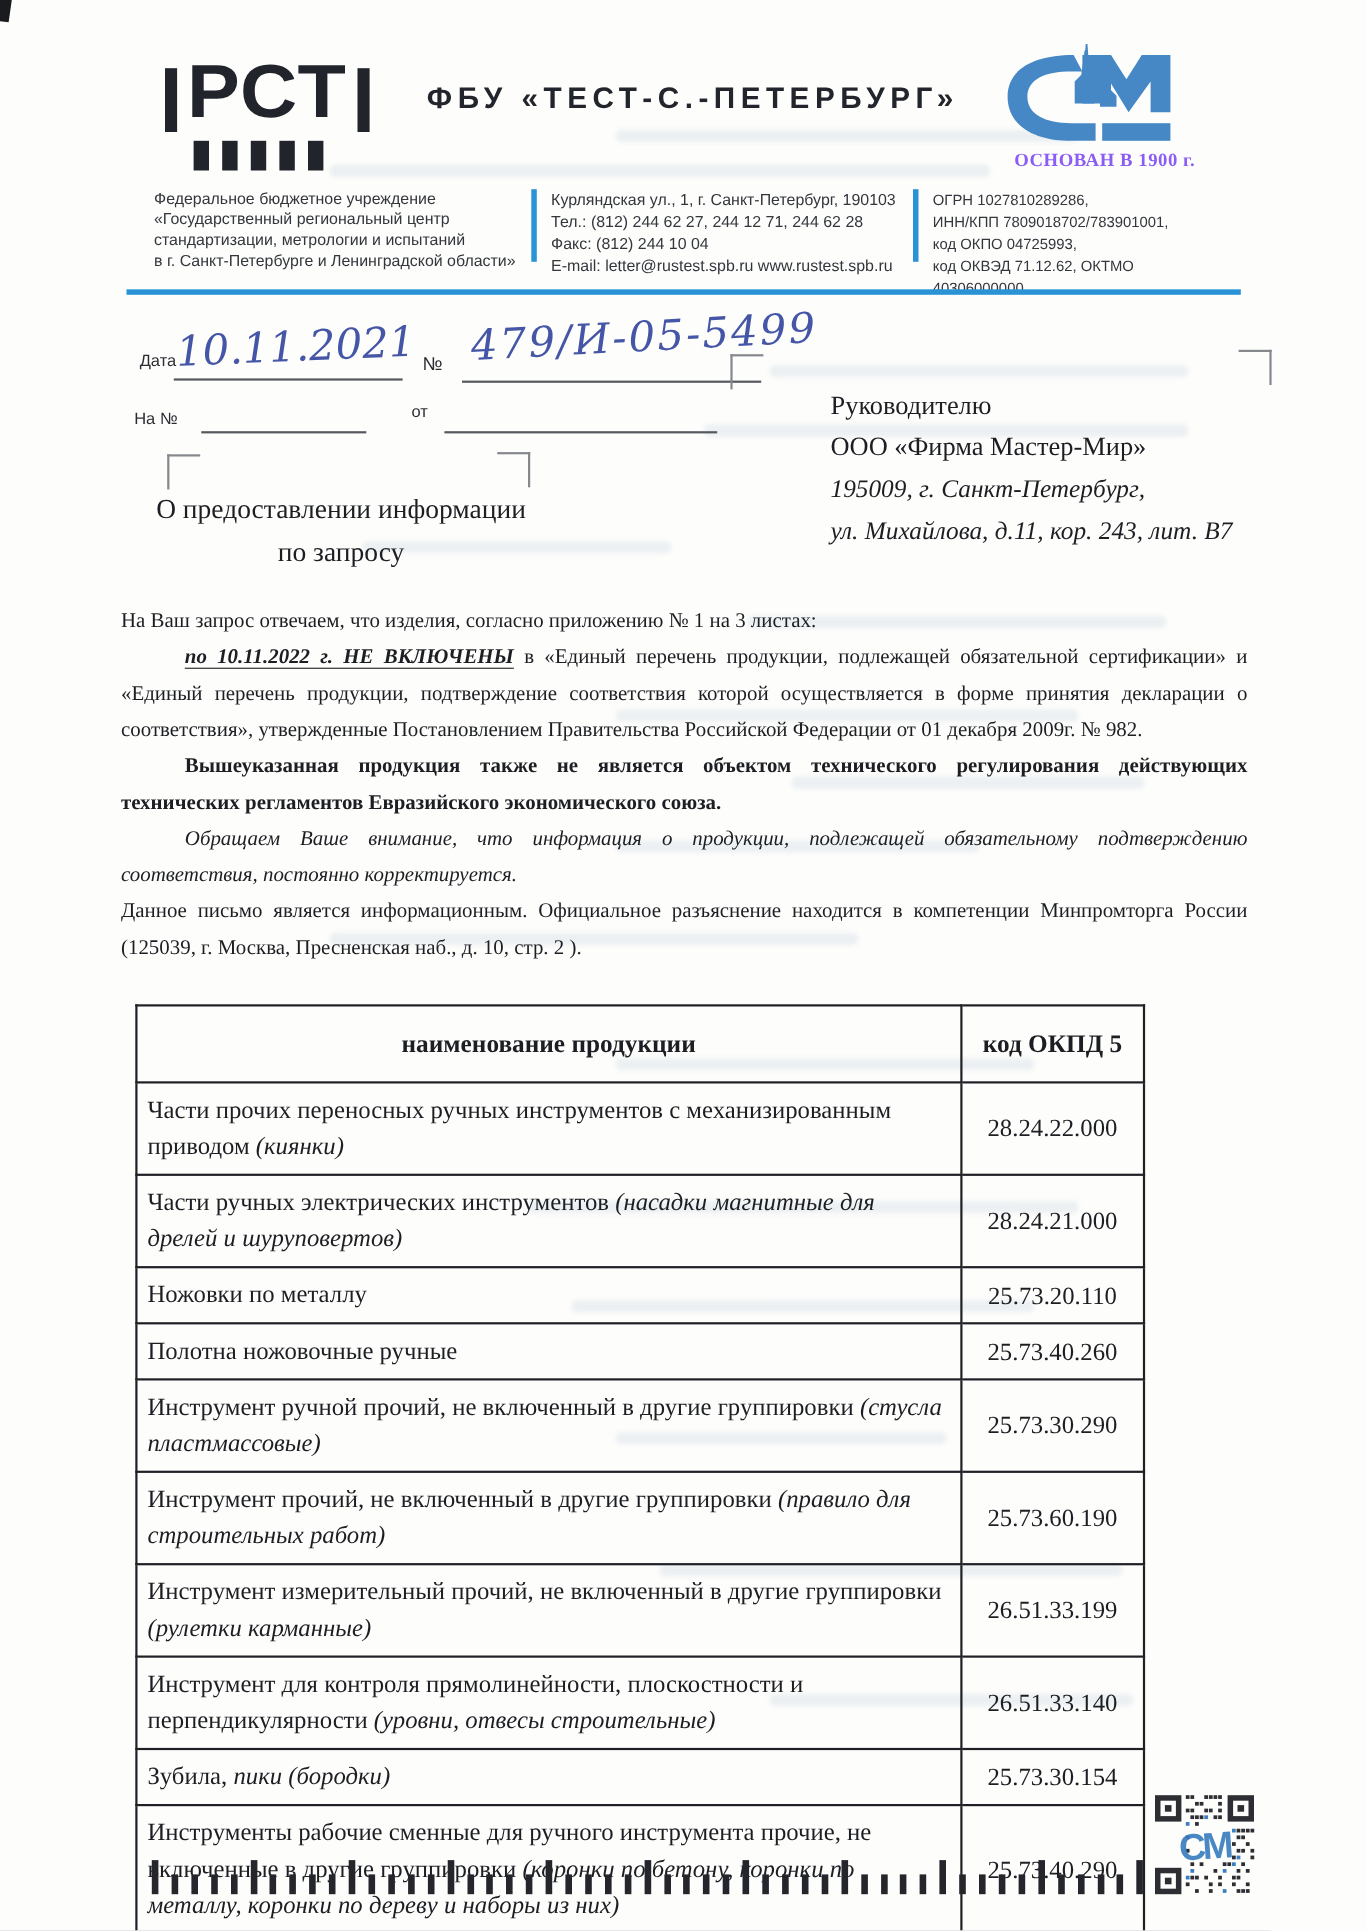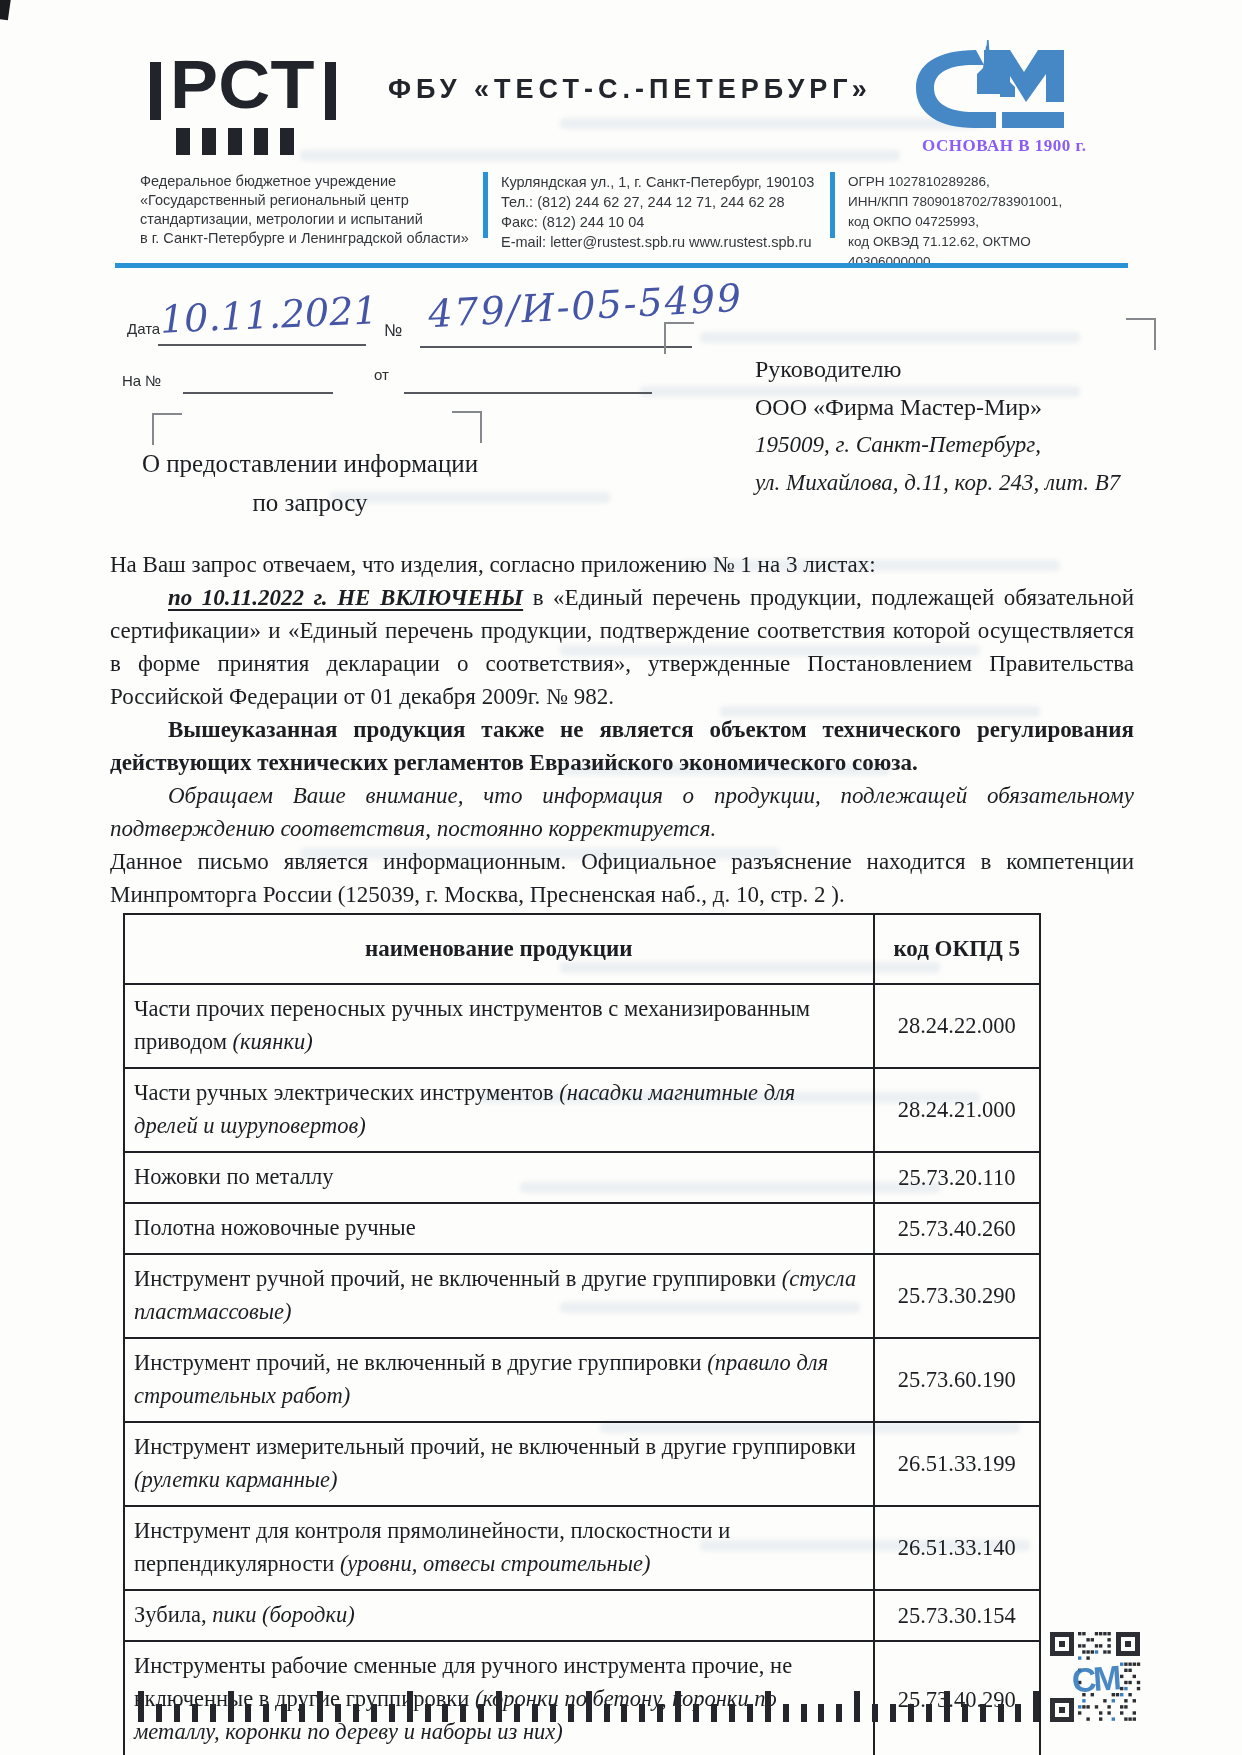--- a/index.html
+++ b/index.html
@@ -46,21 +46,21 @@
   .bracket.tr{border-top:2px solid #85888d;border-right:2px solid #85888d;}
 
   
   .recipient{position:absolute;left:755px;top:350px;font-size:24px;line-height:38px;width:420px;}
   .recipient .b{font-weight:normal;}
   .recipient .i{font-style:italic;font-size:23px;}
 
   .subject{position:absolute;left:140px;top:444px;width:340px;text-align:center;font-size:25px;line-height:39px;}
 
   
-  .body-text{position:absolute;left:110px;top:548px;width:1024px;font-size:23px;line-height:33px;text-align:justify;}
+  .body-text{position:absolute;left:110px;top:548px;width:1024px;font-size:19px;line-height:33px;text-align:justify;}
   .body-text p{margin:0;}
   .ind{text-indent:58px;}
   .emph{font-weight:bold;font-style:italic;text-decoration:underline;text-underline-offset:4px;}
   .bold{font-weight:bold;}
   .ital{font-style:italic;}
 
   
   table.products{position:absolute;left:123px;top:913px;width:918px;border-collapse:collapse;font-size:22.5px;}
   table.products th,table.products td{border:2.5px solid #1e2025;}
   table.products th{font-weight:bold;padding:21px 8px;font-size:23px;}

